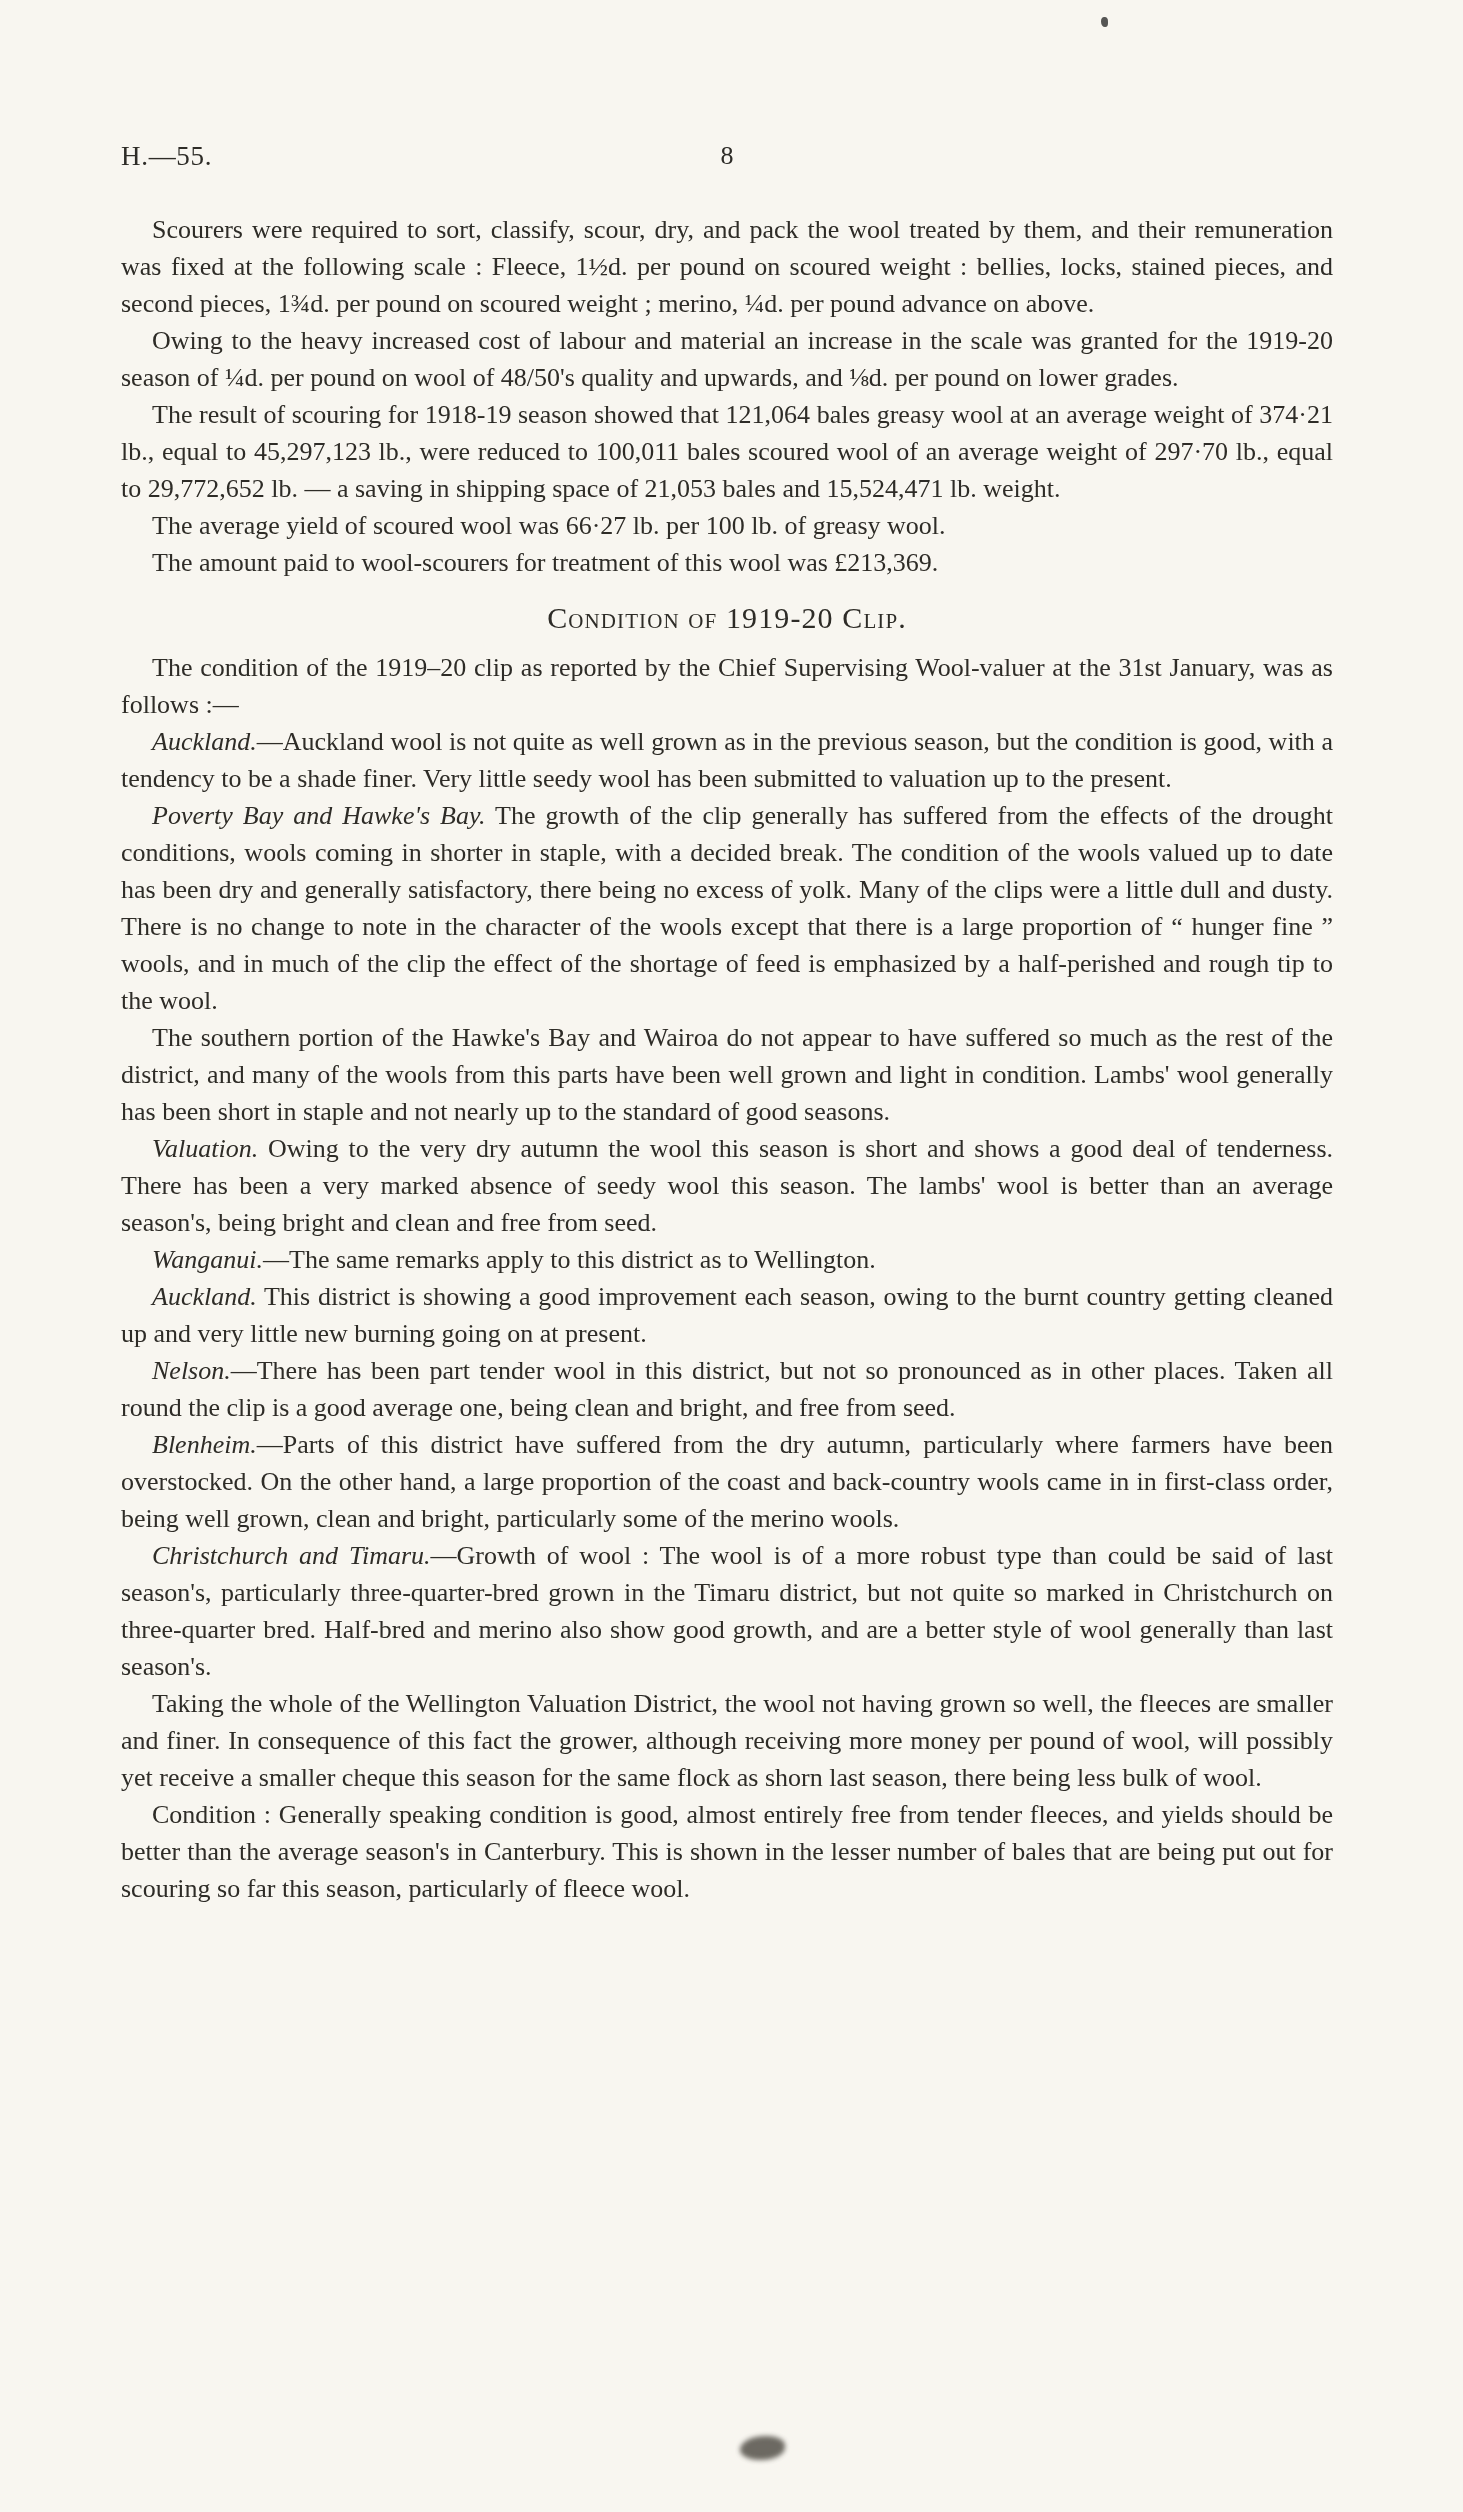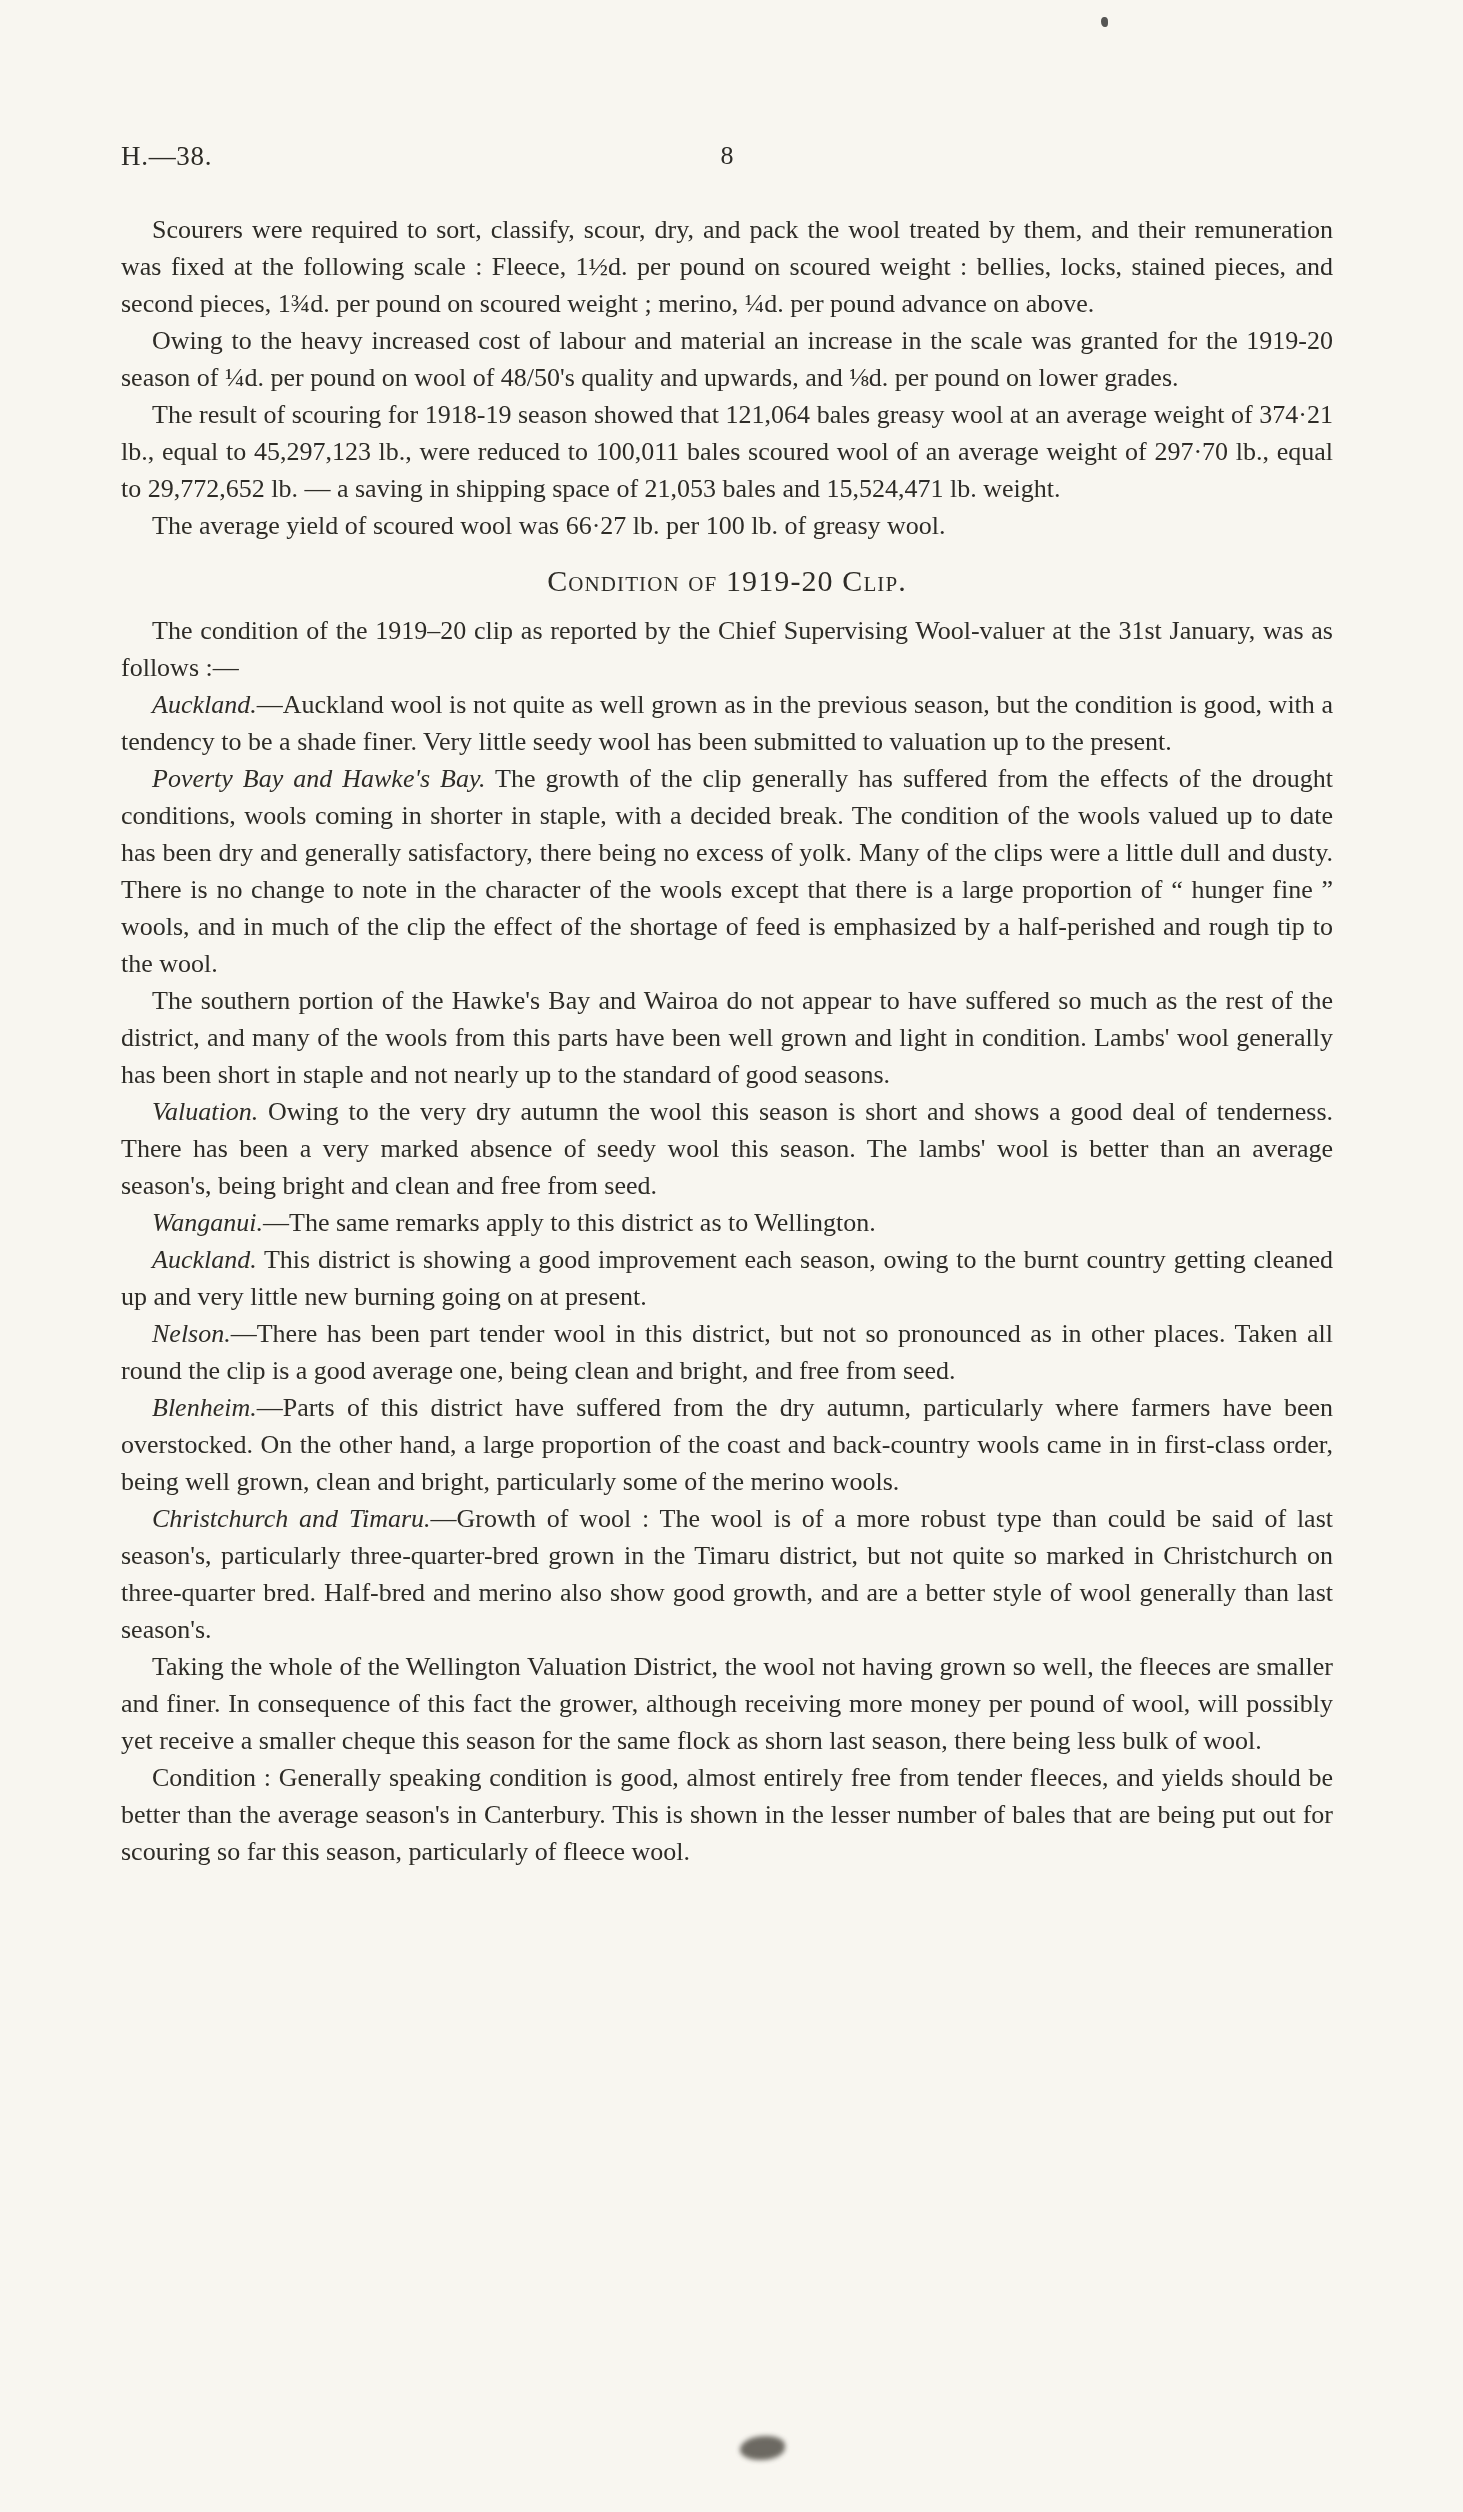--- a/index.html
+++ b/index.html
@@ -82,28 +82,29 @@
   }
 </style>
 </head>
 <body>
 
 <div class="page">
   <div class="artifact artifact-top"></div>
 
   <header class="page-header">
     <span class="page-num">8</span>
-    <span class="doc-ref">H.—38.</span>
+    <span class="doc-ref">H.—55.</span>
   </header>
 
   <main class="doc-body">
       <p class="para">Scourers were required to sort, classify, scour, dry, and pack the wool treated by them, and their remuneration was fixed at the following scale : Fleece, 1½d. per pound on scoured weight : bellies, locks, stained pieces, and second pieces, 1¾d. per pound on scoured weight ; merino, ¼d. per pound advance on above.</p>
       <p class="para">Owing to the heavy increased cost of labour and material an increase in the scale was granted for the 1919-20 season of ¼d. per pound on wool of 48/50's quality and upwards, and ⅛d. per pound on lower grades.</p>
       <p class="para">The result of scouring for 1918-19 season showed that 121,064 bales greasy wool at an average weight of 374·21 lb., equal to 45,297,123 lb., were reduced to 100,011 bales scoured wool of an average weight of 297·70 lb., equal to 29,772,652 lb. — a saving in shipping space of 21,053 bales and 15,524,471 lb. weight.</p>
       <p class="para">The average yield of scoured wool was 66·27 lb. per 100 lb. of greasy wool.</p>
+      <p class="para">The amount paid to wool-scourers for treatment of this wool was £213,369.</p>
       <h2 class="section-heading">Condition of 1919-20 Clip.</h2>
       <p class="para">The condition of the 1919–20 clip as reported by the Chief Supervising Wool-valuer at the 31st January, was as follows :—</p>
       <p class="para"><i class="place-lead">Auckland.</i>—Auckland wool is not quite as well grown as in the previous season, but the condition is good, with a tendency to be a shade finer.  Very little seedy wool has been submitted to valuation up to the present.</p>
       <p class="para"><i class="place-lead">Poverty Bay and Hawke's Bay.</i>  The growth of the clip generally has suffered from the effects of the drought conditions, wools coming in shorter in staple, with a decided break.  The condition of the wools valued up to date has been dry and generally satisfactory, there being no excess of yolk.  Many of the clips were a little dull and dusty.  There is no change to note in the character of the wools except that there is a large proportion of “ hunger fine ” wools, and in much of the clip the effect of the shortage of feed is emphasized by a half-perished and rough tip to the wool.</p>
       <p class="para">The southern portion of the Hawke's Bay and Wairoa do not appear to have suffered so much as the rest of the district, and many of the wools from this parts have been well grown and light in condition.  Lambs' wool generally has been short in staple and not nearly up to the standard of good seasons.</p>
       <p class="para"><i class="place-lead">Valuation.</i>  Owing to the very dry autumn the wool this season is short and shows a good deal of tenderness.  There has been a very marked absence of seedy wool this season.  The lambs' wool is better than an average season's, being bright and clean and free from seed.</p>
       <p class="para"><i class="place-lead">Wanganui.</i>—The same remarks apply to this district as to Wellington.</p>
       <p class="para"><i class="place-lead">Auckland.</i>  This district is showing a good improvement each season, owing to the burnt country getting cleaned up and very little new burning going on at present.</p>
       <p class="para"><i class="place-lead">Nelson.</i>—There has been part tender wool in this district, but not so pronounced as in other places.  Taken all round the clip is a good average one, being clean and bright, and free from seed.</p>
       <p class="para"><i class="place-lead">Blenheim.</i>—Parts of this district have suffered from the dry autumn, particularly where farmers have been overstocked.  On the other hand, a large proportion of the coast and back-country wools came in in first-class order, being well grown, clean and bright, particularly some of the merino wools.</p>

